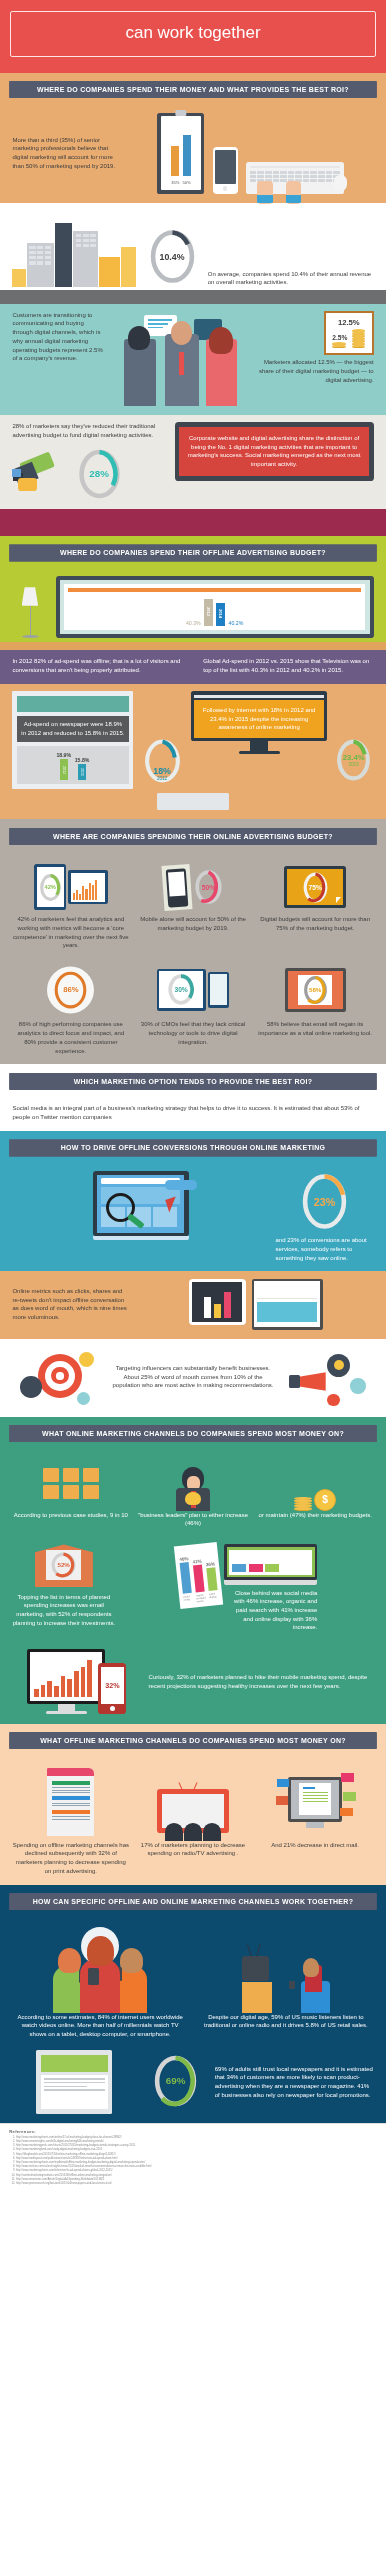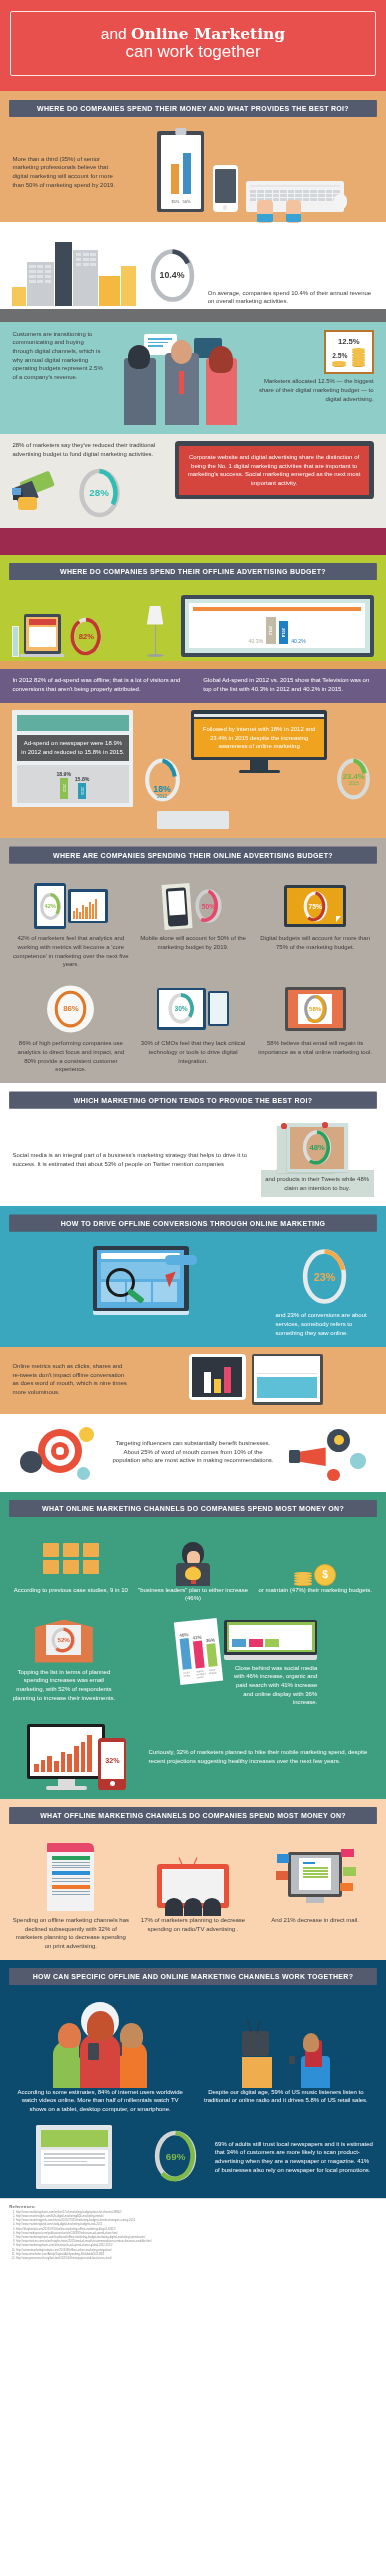--- a/index.html
+++ b/index.html
@@ -108,21 +108,20 @@
   .hand { background:#f3c3a0; border-radius:4.1px; }
   .sleeve { background:#3aa3d6; border-radius:1px; }
 </style>
 </head>
 <body>
 
 <div class="page">
 
   <div class="hero">
     <div class="hero-inner">
-      <div class="l2"><span>and </span><b>Online Marketing</b></div>
       <div class="l3">can work together</div>
     </div>
   </div>
 
   <div class="bg-sand banner-wrap">
     <div class="banner">WHERE DO COMPANIES SPEND THEIR MONEY AND WHAT PROVIDES THE BEST ROI?</div>
   </div>
 
   <div class="bg-sand blk">
     <div class="row">
@@ -339,39 +338,20 @@
     </div>
   </div>
   <div style="height:27px;background:#9c2a4e;"></div>
 
   <div class="bg-olive banner-wrap">
     <div class="banner">WHERE DO COMPANIES SPEND THEIR OFFLINE ADVERTISING BUDGET?</div>
   </div>
 
   <div class="bg-olive blk" style="padding-bottom:0;">
     <div class="row" style="align-items:flex-end;">
-      <div style="flex:0 0 118px;display:flex;align-items:flex-end;gap:5.2px;">
-        <div style="width:6.2px;height:31px;background:#b9dcd8;border:1.5px solid #f2f0e6;"></div>
-        <div>
-          <div style="width:37px;height:40px;background:#3f4a59;border-radius:2.1px;padding:2.6px;">
-            <div style="background:#f6b96a;height:100%;padding:2.6px;">
-              <div style="background:#d6443e;height:6.2px;"></div>
-              <div style="background:#fff;height:20.6px;margin-top:1.5px;"></div>
-            </div>
-          </div>
-          <div style="height:2.6px;background:#c9ccd1;width:44px;margin-left:-3.6px;"></div>
-        </div>
-        <div class="donut">
-          <svg width="34" height="41" viewBox="0 0 66 80">
-            <ellipse cx="33" cy="40" rx="26" ry="33" fill="none" stroke="#e3e3e3" stroke-width="7"></ellipse>
-            <path d="M33 7 A26 33 0 1 1 20 11" fill="none" stroke="#c0392b" stroke-width="7"></path>
-          </svg>
-          <div class="hole" style="color:#c0392b;font-size:7.7px;">82%</div>
-        </div>
-      </div>
       <div style="flex:0 0 36px;display:flex;justify-content:center;">
         <div>
           <div style="width:16.5px;height:18.5px;background:#f2f2f2;clip-path:polygon(18% 0,82% 0,100% 100%,0 100%);"></div>
           <div style="width:1.5px;height:29px;background:#9aa0a6;margin:0 auto;"></div>
           <div style="width:17.5px;height:3.1px;background:#9aa0a6;border-radius:50%;"></div>
         </div>
       </div>
       <div style="flex:1;">
         <div style="background:#3f4a59;border-radius:3.1px;padding:4.1px;">
           <div style="background:#cfe6e3;padding:4.1px;">
@@ -594,41 +574,20 @@
   </div>
 
   <div class="bg-white banner-wrap">
     <div class="banner">WHICH MARKETING OPTION TENDS TO PROVIDE THE BEST ROI?</div>
   </div>
 
   <div class="bg-white blk">
     <div class="row" style="align-items:center;gap:7.2px;">
       <div style="flex:1;">
         <p class="t">Social media is an integral part of a business's marketing strategy that helps to drive it to success. It is estimated that about 53% of people on Twitter mention companies</p>
-      </div>
-      <div style="flex:0 0 113px;text-align:center;">
-        <div style="position:relative;display:inline-block;">
-          <div class="pinimg" style="background:#cfdcd6;width:57px;height:47px;position:absolute;left:-9.3px;top:3.1px;"></div>
-          <div class="pinimg" style="background:#cfe0dc;padding:3.6px;position:relative;">
-            <div style="background:#d4a882;width:54px;height:42px;display:flex;align-items:center;justify-content:center;">
-              <div class="donut">
-                <svg width="32" height="37" viewBox="0 0 62 72">
-                    <ellipse cx="31" cy="36" rx="24" ry="30" fill="none" stroke="#dcdcdc" stroke-width="7"></ellipse>
-                    <path d="M31 6 A24 30 0 1 1 17 62" fill="none" stroke="#2aa05e" stroke-width="7"></path>
-                  </svg>
-                <div class="hole" style="font-size:7.7px;color:#2aa05e;">48%</div>
-              </div>
-            </div>
-          </div>
-          <div style="position:absolute;left:-5.2px;top:0;width:5.7px;height:5.7px;background:#d6443e;border-radius:50%;"></div>
-          <div style="position:absolute;right:19.6px;top:-1px;width:5.7px;height:5.7px;background:#d6443e;border-radius:50%;"></div>
-        </div>
-        <div style="background:#cfdcd6;padding:4.6px 4.1px;margin-top:-2.1px;">
-          <p class="t">and products in their Tweets while 48% claim an intention to buy.</p>
-        </div>
       </div>
     </div>
   </div>
 
   <div class="bg-cyan banner-wrap">
     <div class="banner">HOW TO DRIVE OFFLINE CONVERSIONS THROUGH ONLINE MARKETING</div>
   </div>
 
   <div class="bg-cyan blk">
     <div class="row" style="align-items:flex-start;gap:5.2px;">

